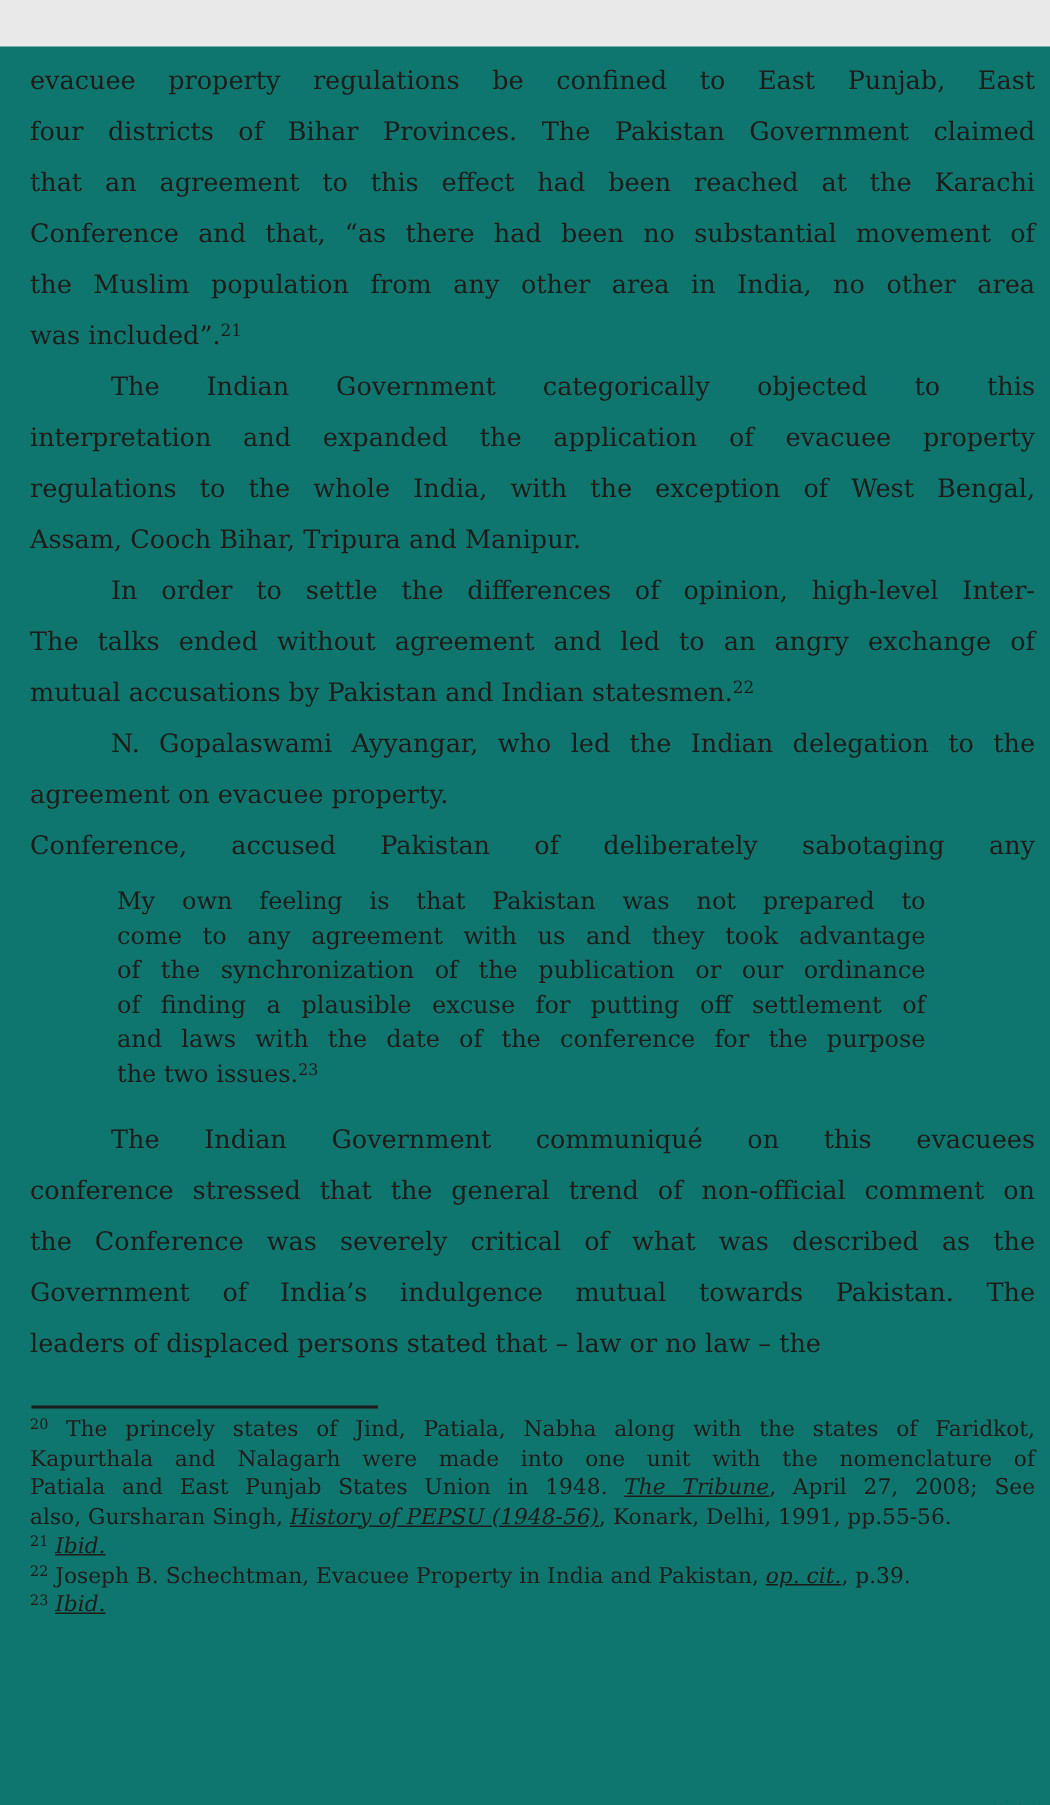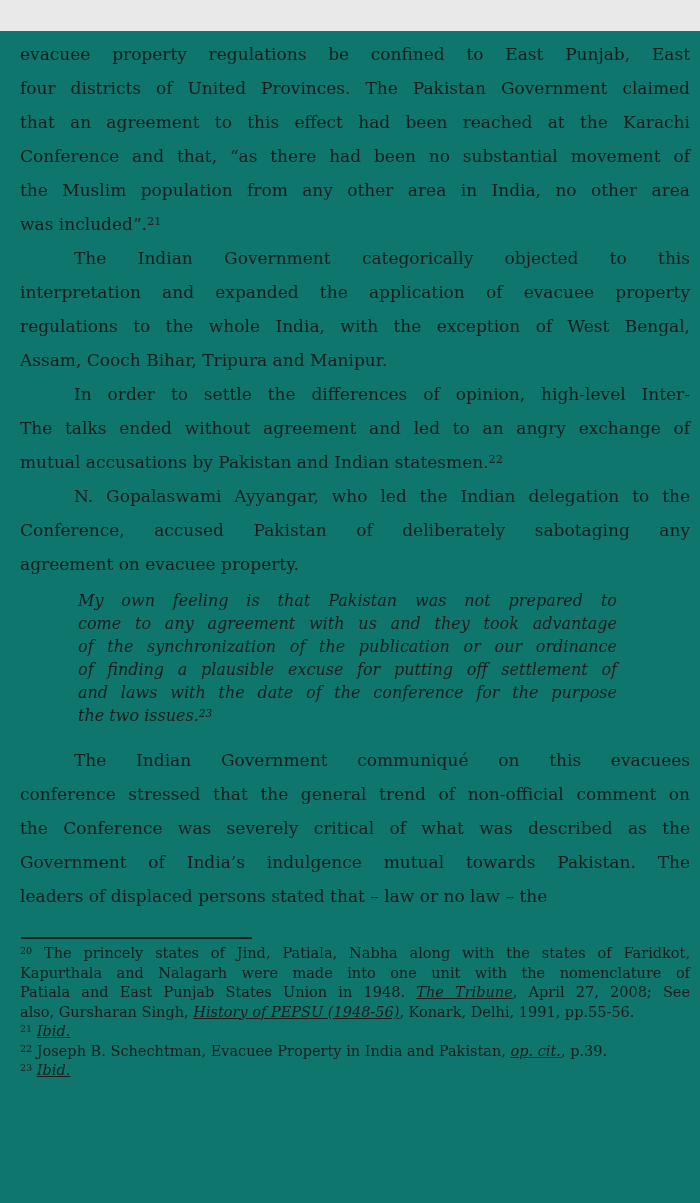--- a/index.html
+++ b/index.html
@@ -3,61 +3,61 @@
 <meta charset="utf-8">
 <style>
   html,body{margin:0;padding:0;background:#e9e9e9;}
   .page{
     width:700px;height:1203px;position:relative;box-sizing:border-box;
     background:#f8f8f6;color:#1c1c1c;overflow:hidden;
     font-family:"DejaVu Serif","Liberation Serif",serif;
     padding:6px 10px 0 20px;margin:0 auto;
   }
   .para{font-size:17px;line-height:34px;}
-  .quote{font-size:16px;line-height:23px;font-style:italic;margin:8px 73px 16px 58px;}
+  .quote{font-size:16px;line-height:23px;margin:8px 73px 16px 58px;}
   .line{text-align:justify;white-space:normal;}
   .jfull{text-align-last:justify;}
   .indent{text-indent:54px;}
   .sup{font-size:0.66em;vertical-align:0.42em;line-height:0;}
   .it{font-style:italic;text-decoration:underline;}
   .fnsep{width:231px;border:0;border-top:2px solid #1c1c1c;margin:24px 0 0 1px;height:0;}
   .footnotes{font-size:14.5px;line-height:19.5px;margin-top:5px;}
   .pageno{
     position:absolute;left:0;bottom:12px;width:700px;text-align:right;
     font-size:19px;letter-spacing:1px;
   }
 </style>
 </head>
 <body>
 
 <div class="page" style="background: #0f766e; color: rgb(28, 28, 28); margin-top: 31px;">
   <main>
       <div class="para">
         <div class="line jfull"><span>evacuee property regulations be confined to East Punjab, East</span></div>
-        <div class="line jfull"><span>four districts of United Provinces. The Pakistan Government claimed</span></div>
+        <div class="line jfull"><span>four districts of Bihar Provinces. The Pakistan Government claimed</span></div>
         <div class="line jfull"><span>that an agreement to this effect had been reached at the Karachi</span></div>
         <div class="line jfull"><span>Conference and that, “as there had been no substantial movement of</span></div>
         <div class="line jfull"><span>the Muslim population from any other area in India, no other area</span></div>
         <div class="line"><span>was included”.</span><span class="sup">21</span></div>
       </div>
       <div class="para">
         <div class="line jfull indent"><span>The Indian Government categorically objected to this</span></div>
         <div class="line jfull"><span>interpretation and expanded the application of evacuee property</span></div>
         <div class="line jfull"><span>regulations to the whole India, with the exception of West Bengal,</span></div>
         <div class="line"><span>Assam, Cooch Bihar, Tripura and Manipur.</span></div>
       </div>
       <div class="para">
         <div class="line jfull indent"><span>In order to settle the differences of opinion, high-level Inter-</span></div>
         <div class="line jfull"><span>The talks ended without agreement and led to an angry exchange of</span></div>
         <div class="line"><span>mutual accusations by Pakistan and Indian statesmen.</span><span class="sup">22</span></div>
       </div>
       <div class="para">
         <div class="line jfull indent"><span>N. Gopalaswami Ayyangar, who led the Indian delegation to the</span></div>
+        <div class="line"><span>agreement on evacuee property.</span></div>
         <div class="line jfull"><span>Conference, accused Pakistan of deliberately sabotaging any</span></div>
-        <div class="line"><span>agreement on evacuee property.</span></div>
       </div>
       <div class="quote">
         <div class="line jfull"><span>My own feeling is that Pakistan was not prepared to</span></div>
         <div class="line jfull"><span>come to any agreement with us and they took advantage</span></div>
         <div class="line jfull"><span>of the synchronization of the publication or our ordinance</span></div>
         <div class="line jfull"><span>of finding a plausible excuse for putting off settlement of</span></div>
         <div class="line jfull"><span>and laws with the date of the conference for the purpose</span></div>
         <div class="line"><span>the two issues.</span><span class="sup">23</span></div>
       </div>
       <div class="para">

